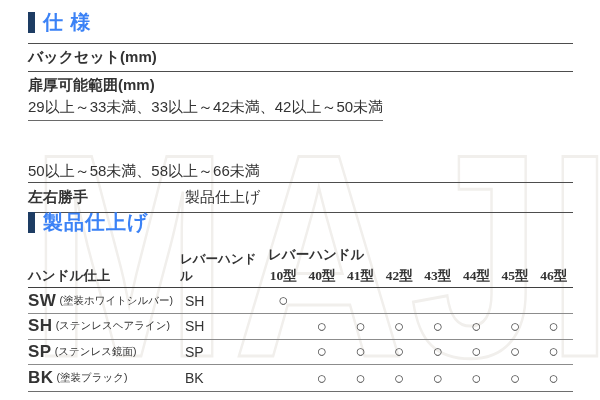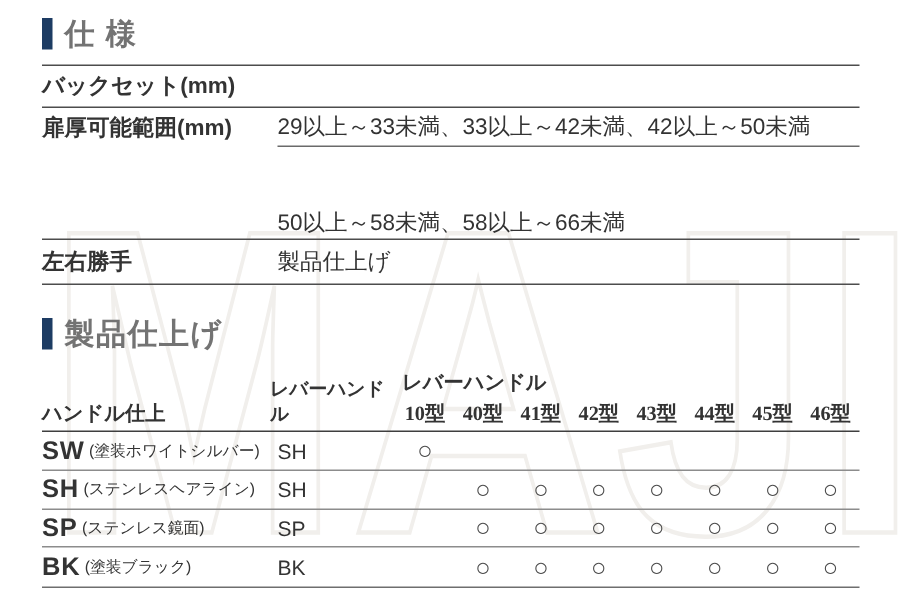--- a/index.html
+++ b/index.html
@@ -13,32 +13,32 @@
     position:absolute;left:30px;top:110px;z-index:0;
     font-size:290px;font-weight:700;line-height:1;letter-spacing:6px;
     color:transparent;-webkit-text-stroke:3px #f1efec;
     transform:scaleX(0.82);transform-origin:left top;
     user-select:none;white-space:nowrap;
   }
   .layer{position:absolute;inset:0;z-index:1;}
   
   .sec-header{position:absolute;left:28px;display:flex;align-items:center;}
   .accent-bar{width:7px;height:21px;background:#1d3c63;margin-right:8px;}
-  .sec-title{font-size:20px;font-weight:700;color:#737373;letter-spacing:1px;}
+  .sec-title{font-size:20px;font-weight:700;color:#3b82f6;letter-spacing:1px;}
   #spec-header{top:9px;}
   #finish-header{top:209px;text-align:center;}
   
   #spec-table{position:absolute;left:28px;top:43px;width:545px;border-top:1.5px solid #4d4d4d;font-size:15px;}
   .spec-row{display:flex;align-items:center;border-bottom:1.5px solid #4d4d4d;}
   .spec-label{width:157px;font-weight:700;flex:none;}
   .spec-value{flex:1;}
   #spec-row-0{height:27px;}
   #spec-row-1{height:23px;}
   #spec-row-3{height:29px;}
-  #spec-row-2{display:flex;align-items:flex-start;border-bottom:1.5px solid #4d4d4d;}
+  #spec-row-2{display:flex;align-items:flex-start;border-bottom:1.5px solid #4d4d4d;flex-direction:column;}
   #spec-row-2 .spec-label{padding-top:4px;}
   .twoline{flex:1;display:flex;flex-direction:column;gap:40px;}
   .vline1{height:25px;display:flex;align-items:center;border-bottom:1.2px solid #6a6a6a;}
   .vline2{height:21px;display:flex;align-items:center;}
   
   #lever-group-header{position:absolute;left:268px;top:246px;font-size:13.5px;font-weight:700;}
   #finish-cols{position:absolute;left:28px;top:263px;width:545px;height:25px;
     display:flex;align-items:flex-end;border-bottom:1.5px solid #3f3f3f;box-sizing:border-box;padding-bottom:2px;}
   .col-handle{width:152px;flex:none;font-size:13.5px;font-weight:700;}
   .col-cylinder{width:84px;flex:none;font-size:12.5px;font-weight:700;}

